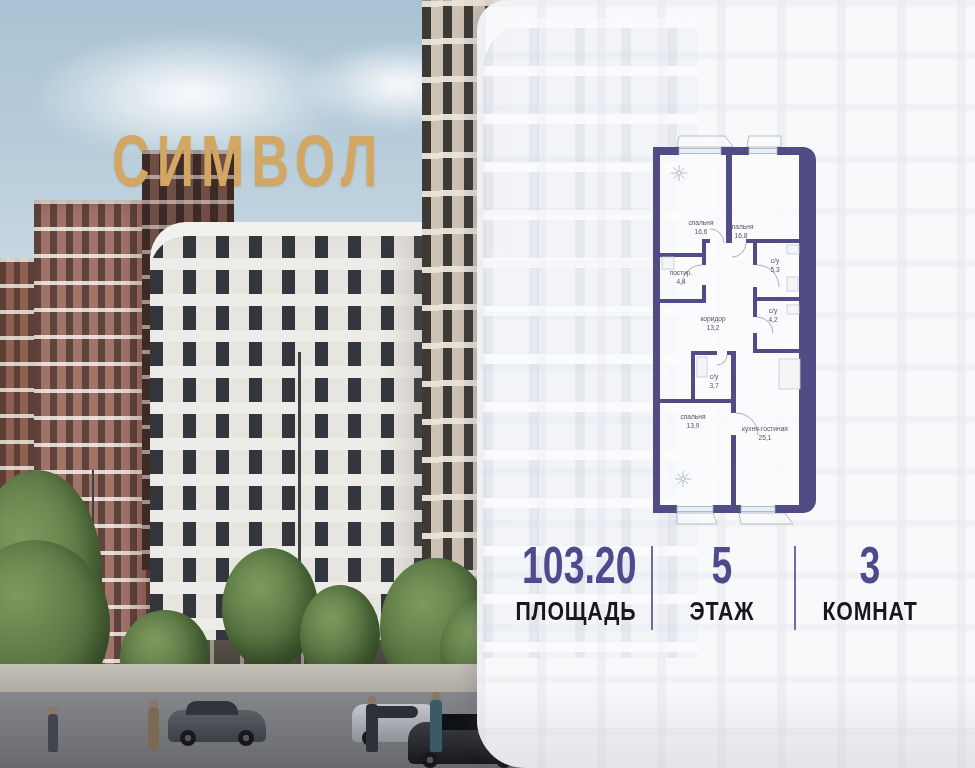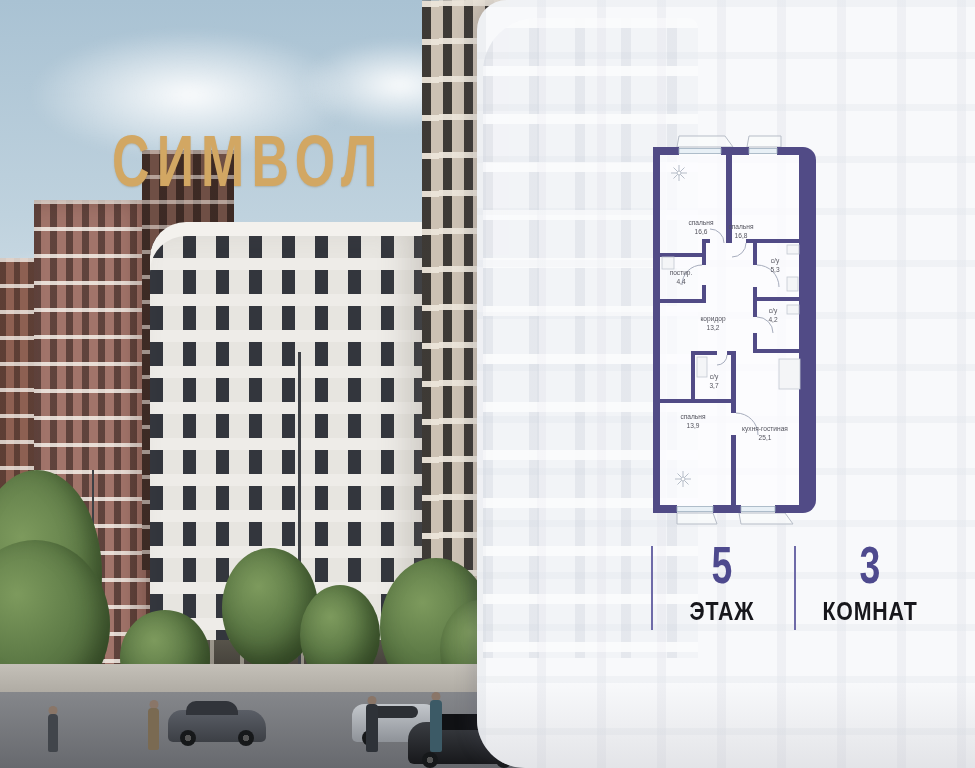--- a/index.html
+++ b/index.html
@@ -265,20 +265,24 @@
       <text x="60" y="183">13,2</text>
       <text x="61" y="232">с/у</text>
       <text x="61" y="241">3,7</text>
       <text x="40" y="272">спальня</text>
       <text x="40" y="281">13,9</text>
       <text x="112" y="284">кухня-гостиная</text>
       <text x="112" y="293">25,1</text>
     </g>
   </svg>
 
+  <div class="stat-col" style="left:501px;">
+    <span class="stat-value" style="color:#4e4a8e;">103.20</span>
+    <span class="stat-label">ПЛОЩАДЬ</span>
+  </div>
   <div class="stat-divider" style="left:651px;"></div>
   <div class="stat-col" style="left:647px;">
     <span class="stat-value" style="color:#4e4a8e;">5</span>
     <span class="stat-label">ЭТАЖ</span>
   </div>
   <div class="stat-divider" style="left:794px;"></div>
   <div class="stat-col" style="left:795px;">
     <span class="stat-value" style="color:#4e4a8e;">3</span>
     <span class="stat-label">КОМНАТ</span>
   </div>

